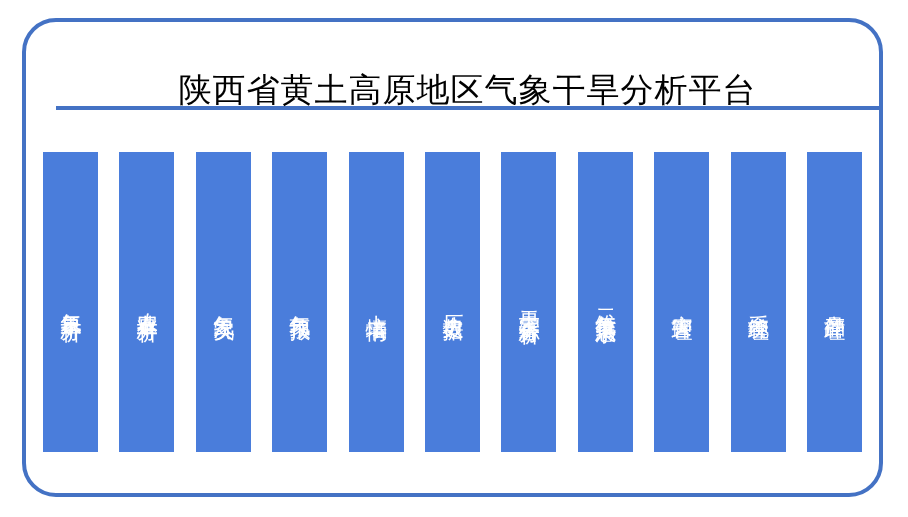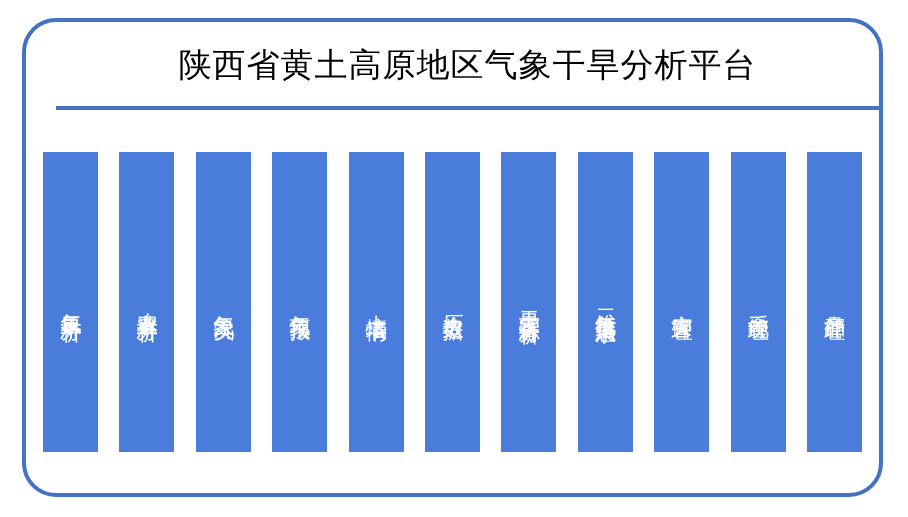--- a/index.html
+++ b/index.html
@@ -28,21 +28,21 @@
 
   #title-bar {
     position: absolute;
     left: 0;
     top: 0;
     right: 0;
     height: 88px;
     box-sizing: border-box;
     border-bottom: 4px solid #4472c4;
     display: flex;
-    align-items: center;
+    align-items: flex-end;
     justify-content: center;
     margin-left: 30px;
   }
 
   #page-title {
     color: #000000;
     font-size: 33px;
     line-height: 1;
     letter-spacing: 1px;
     font-weight: 400;

